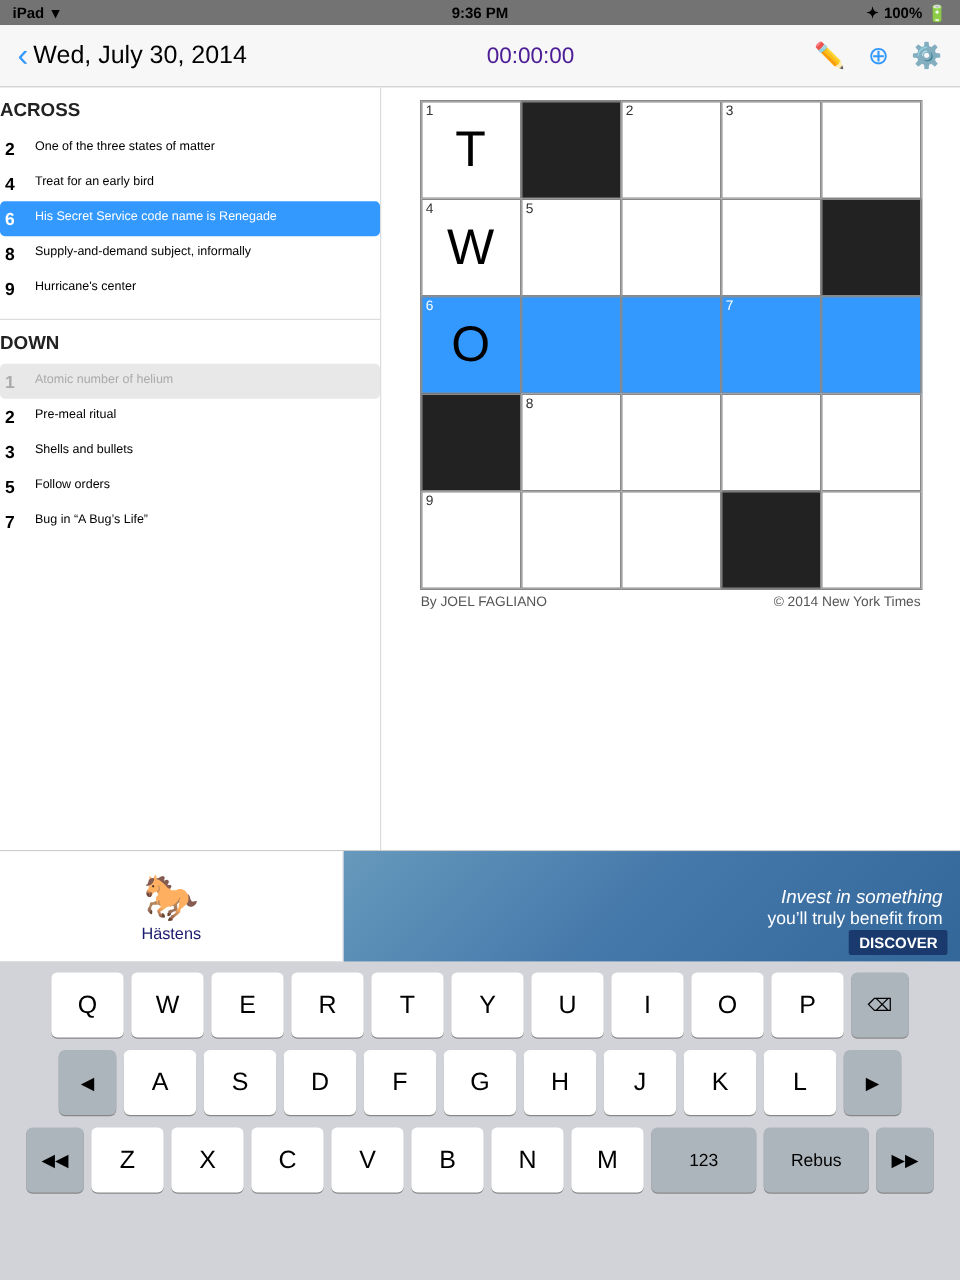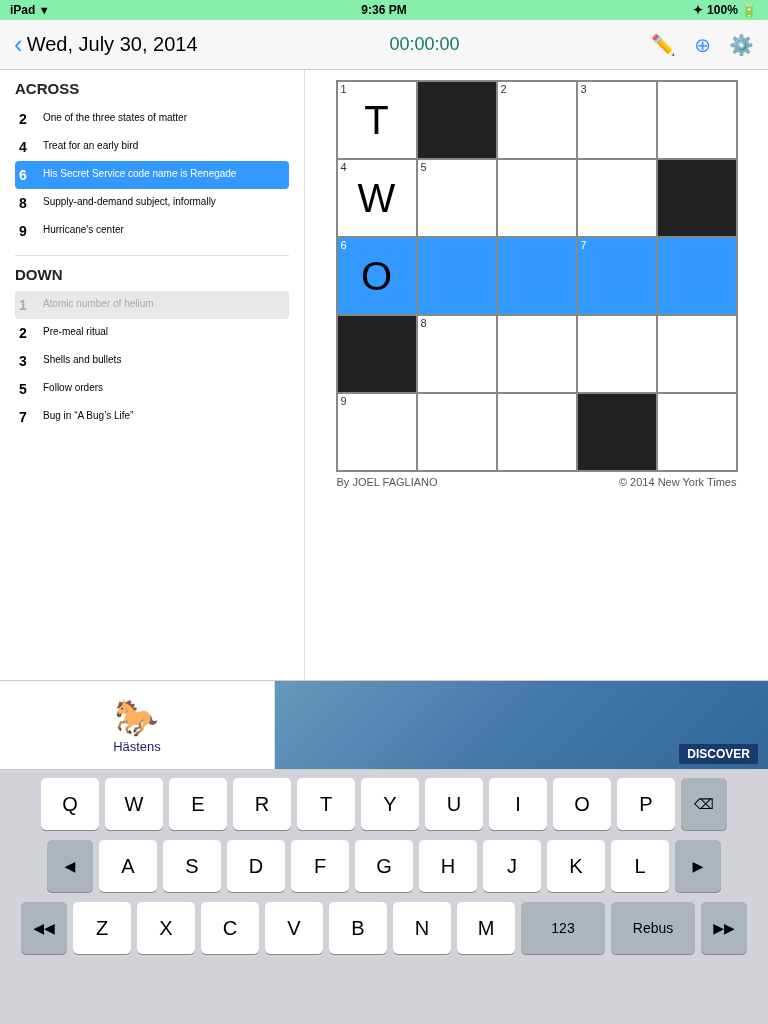--- a/index.html
+++ b/index.html
@@ -1,20 +1,20 @@
 <!DOCTYPE html>
 <html><head>
   <meta charset="utf-8">
   <style>
     * { box-sizing: border-box; margin: 0; padding: 0; }
     body { font-family: -apple-system, 'Helvetica Neue', sans-serif; background: #d1d3d8; width: 768px; height: 1024px; overflow: hidden; }
 
     
     .status-bar {
-      background: #86efac;
+      background: #737373;
       height: 20px;
       display: flex;
       align-items: center;
       justify-content: space-between;
       padding: 0 10px;
       font-size: 12px;
       font-weight: 600;
     }
     .status-left { display: flex; align-items: center; gap: 6px; }
     .status-center { position: absolute; left: 50%; transform: translateX(-50%); }
@@ -37,21 +37,21 @@
     
     .main-content {
       background: #fff;
       display: flex;
       height: 610px;
     }
 
     
     .clues-panel {
       width: 305px;
-      padding: 10px 15px;
+      padding: 10px 0;
       border-right: 1px solid #ddd;
       overflow-y: auto;
     }
     .clue-section-title {
       font-size: 15px;
       font-weight: bold;
       color: #222;
       margin-bottom: 8px;
     }
     .clue-item {
@@ -261,21 +261,21 @@
     <span style="font-size:13px;">🔋</span>
   </div>
 </div>
 
 <div class="nav-bar">
   <div class="nav-left">
     <span style="font-size:26px; color:#3399ff;">‹</span>
     <span style="font-size:20px; font-weight:normal; color:#000;">Wed, July 30, 2014</span>
   </div>
   <div class="nav-center">
-    <span style="font-size:18px; color:#0f766e;">00:00:00</span>
+    <span style="font-size:18px; color:#4c1d95;">00:00:00</span>
   </div>
   <div class="nav-right">
     <span style="color:#3399ff; font-size:20px;">✏️</span>
     <span style="color:#3399ff; font-size:20px;">⊕</span>
     <span style="color:#3399ff; font-size:20px;">⚙️</span>
   </div>
 </div>
 
 <div class="main-content">
 
@@ -391,20 +391,24 @@
   </div>
 </div>
 
 <div class="ad-banner">
   <div class="ad-left">
     <span class="ad-horse">🐎</span>
     <span class="ad-brand">Hästens</span>
   </div>
   <div class="ad-right">
     <div class="ad-image-bg"></div>
+    <div class="ad-text">
+      <div class="ad-italic">Invest in something</div>
+      <div class="ad-normal">you’ll truly benefit from</div>
+    </div>
     <div class="ad-discover">DISCOVER</div>
   </div>
 </div>
 
 <div class="keyboard">
 
   <div class="key-row">
     <button class="key">Q</button>
     <button class="key">W</button>
     <button class="key">E</button>

